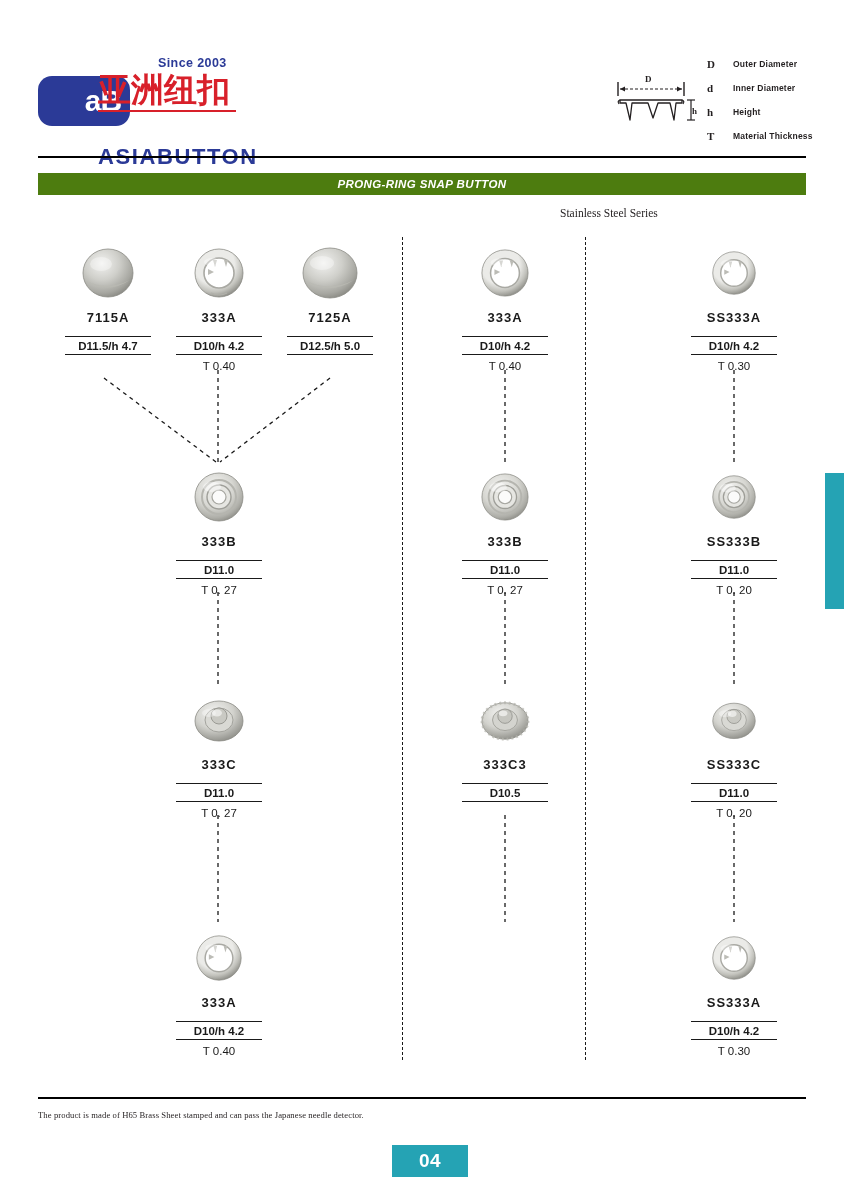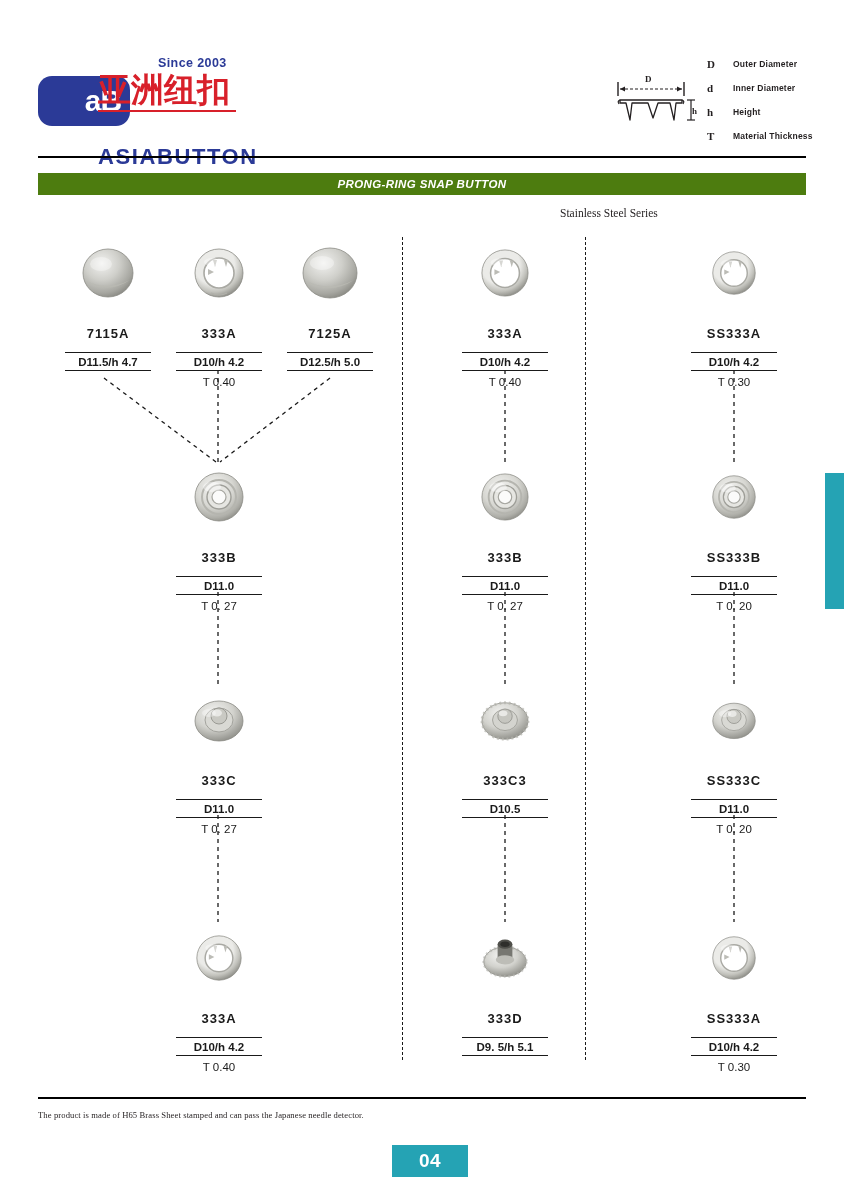--- a/index.html
+++ b/index.html
@@ -69,21 +69,21 @@
   }
 
   
   .vsep{position:absolute;top:237px;width:0;height:823px;border-left:1.4px dashed #1a1a1a;}
 
   
   .cell{position:absolute;width:150px;text-align:center;}
   .img-wrap{height:66px;display:flex;align-items:center;justify-content:center;}
   .code{
     font-family:"Liberation Sans",sans-serif;font-weight:bold;
-    font-size:13px;color:#1a1a1a;letter-spacing:1px;margin-top:20px;
+    font-size:13px;color:#1a1a1a;letter-spacing:1px;margin-top:4px;
   }
   .dim{
     font-family:"Liberation Sans",sans-serif;font-size:11.5px;color:#1a1a1a;
     letter-spacing:0px;padding:3px 0 2px;
     display:inline-block;min-width:86px;
     border-top:1.6px solid #1a1a1a;border-bottom:1.6px solid #1a1a1a;
   }
   .thk{
     font-family:"Liberation Sans",sans-serif;font-size:11.5px;color:#1a1a1a;
     margin-top:5px;
@@ -398,34 +398,20 @@
         <circle cx="26" cy="26" r="15" fill="none" stroke="#a9a9a3" stroke-width="1.6"></circle>
         <path d="M20,13 L22,20 L24,13 Z M31,13 L33,20 L35,13 Z M15,22 L21,25 L15,28 Z" fill="#bcbcb6"></path>
         <ellipse cx="19" cy="15" rx="8" ry="4" fill="#ffffff" opacity="0.4"></ellipse>
       </svg>
     </div>
     <div class="code">333A</div>
     <div class="dim-row"><span class="dim">D10/h 4.2</span></div>
     <div class="thk">T 0.40</div>
   </div>
 
-  <div class="cell" style="left:430px;top:925px;">
-    <div class="img-wrap">
-      <svg class="btn-svg" width="48" height="46" viewBox="0 0 52 48">
-        <ellipse cx="26" cy="28" rx="23" ry="16" fill="url(#gstud)" stroke="#8a8a84" stroke-width="0.8"></ellipse>
-        <ellipse cx="26" cy="28" rx="23" ry="16" fill="none" stroke="#b3b3ad" stroke-width="3" stroke-dasharray="2,3" opacity="0.6"></ellipse>
-        <rect x="18" y="8" width="16" height="18" rx="3" fill="#777771"></rect>
-        <ellipse cx="26" cy="9" rx="8" ry="5" fill="#4f4f4a"></ellipse>
-        <ellipse cx="26" cy="9" rx="5" ry="3" fill="#2e2e2b"></ellipse>
-        <ellipse cx="26" cy="26" rx="10" ry="5" fill="#bdbdb7"></ellipse>
-      </svg>
-    </div>
-    <div class="code">333D</div>
-    <div class="dim-row"><span class="dim">D9. 5/h 5.1</span></div>
-  </div>
 
   <div class="cell" style="left:659px;top:925px;">
     <div class="img-wrap">
       <svg class="btn-svg" width="46" height="46" viewBox="0 0 52 52">
         <circle cx="26" cy="26" r="24" fill="url(#gring1)" stroke="#8a8a84" stroke-width="0.8"></circle>
         <circle cx="26" cy="26" r="15" fill="#ffffff"></circle>
         <circle cx="26" cy="26" r="15" fill="none" stroke="#a9a9a3" stroke-width="1.6"></circle>
         <path d="M20,13 L22,20 L24,13 Z M31,13 L33,20 L35,13 Z M15,22 L21,25 L15,28 Z" fill="#bcbcb6"></path>
         <ellipse cx="19" cy="15" rx="8" ry="4" fill="#ffffff" opacity="0.4"></ellipse>
       </svg>

